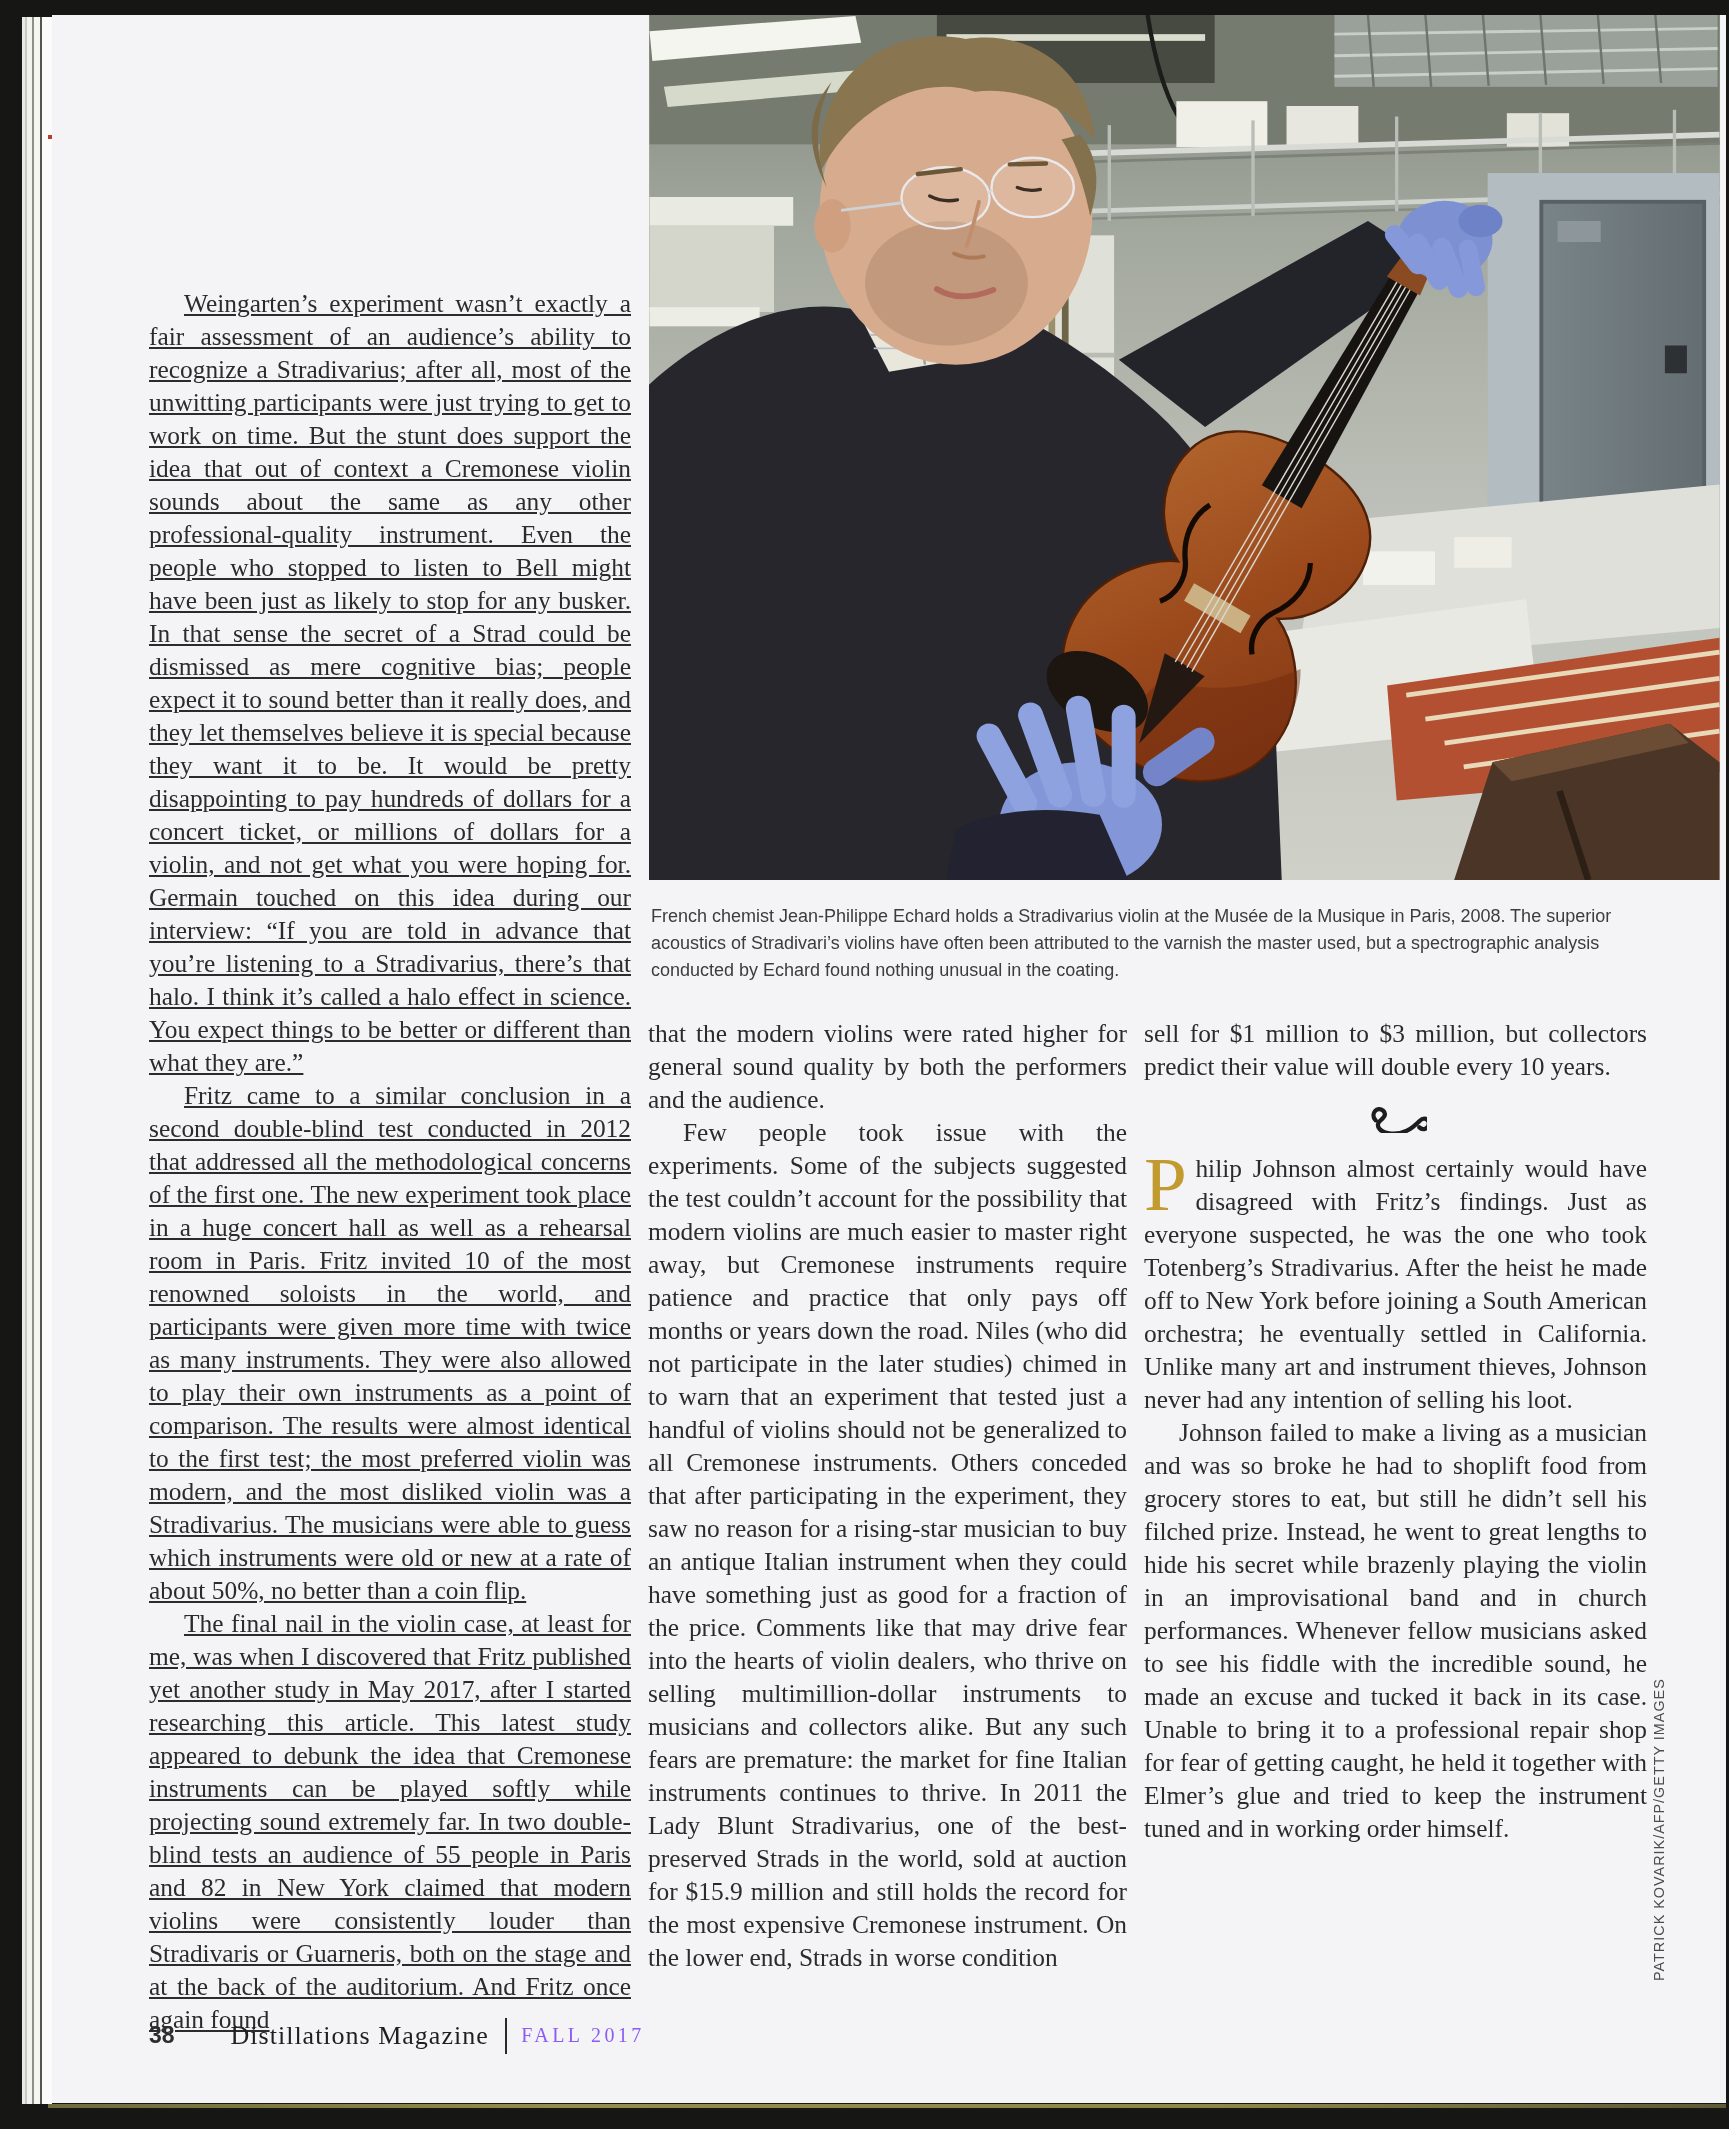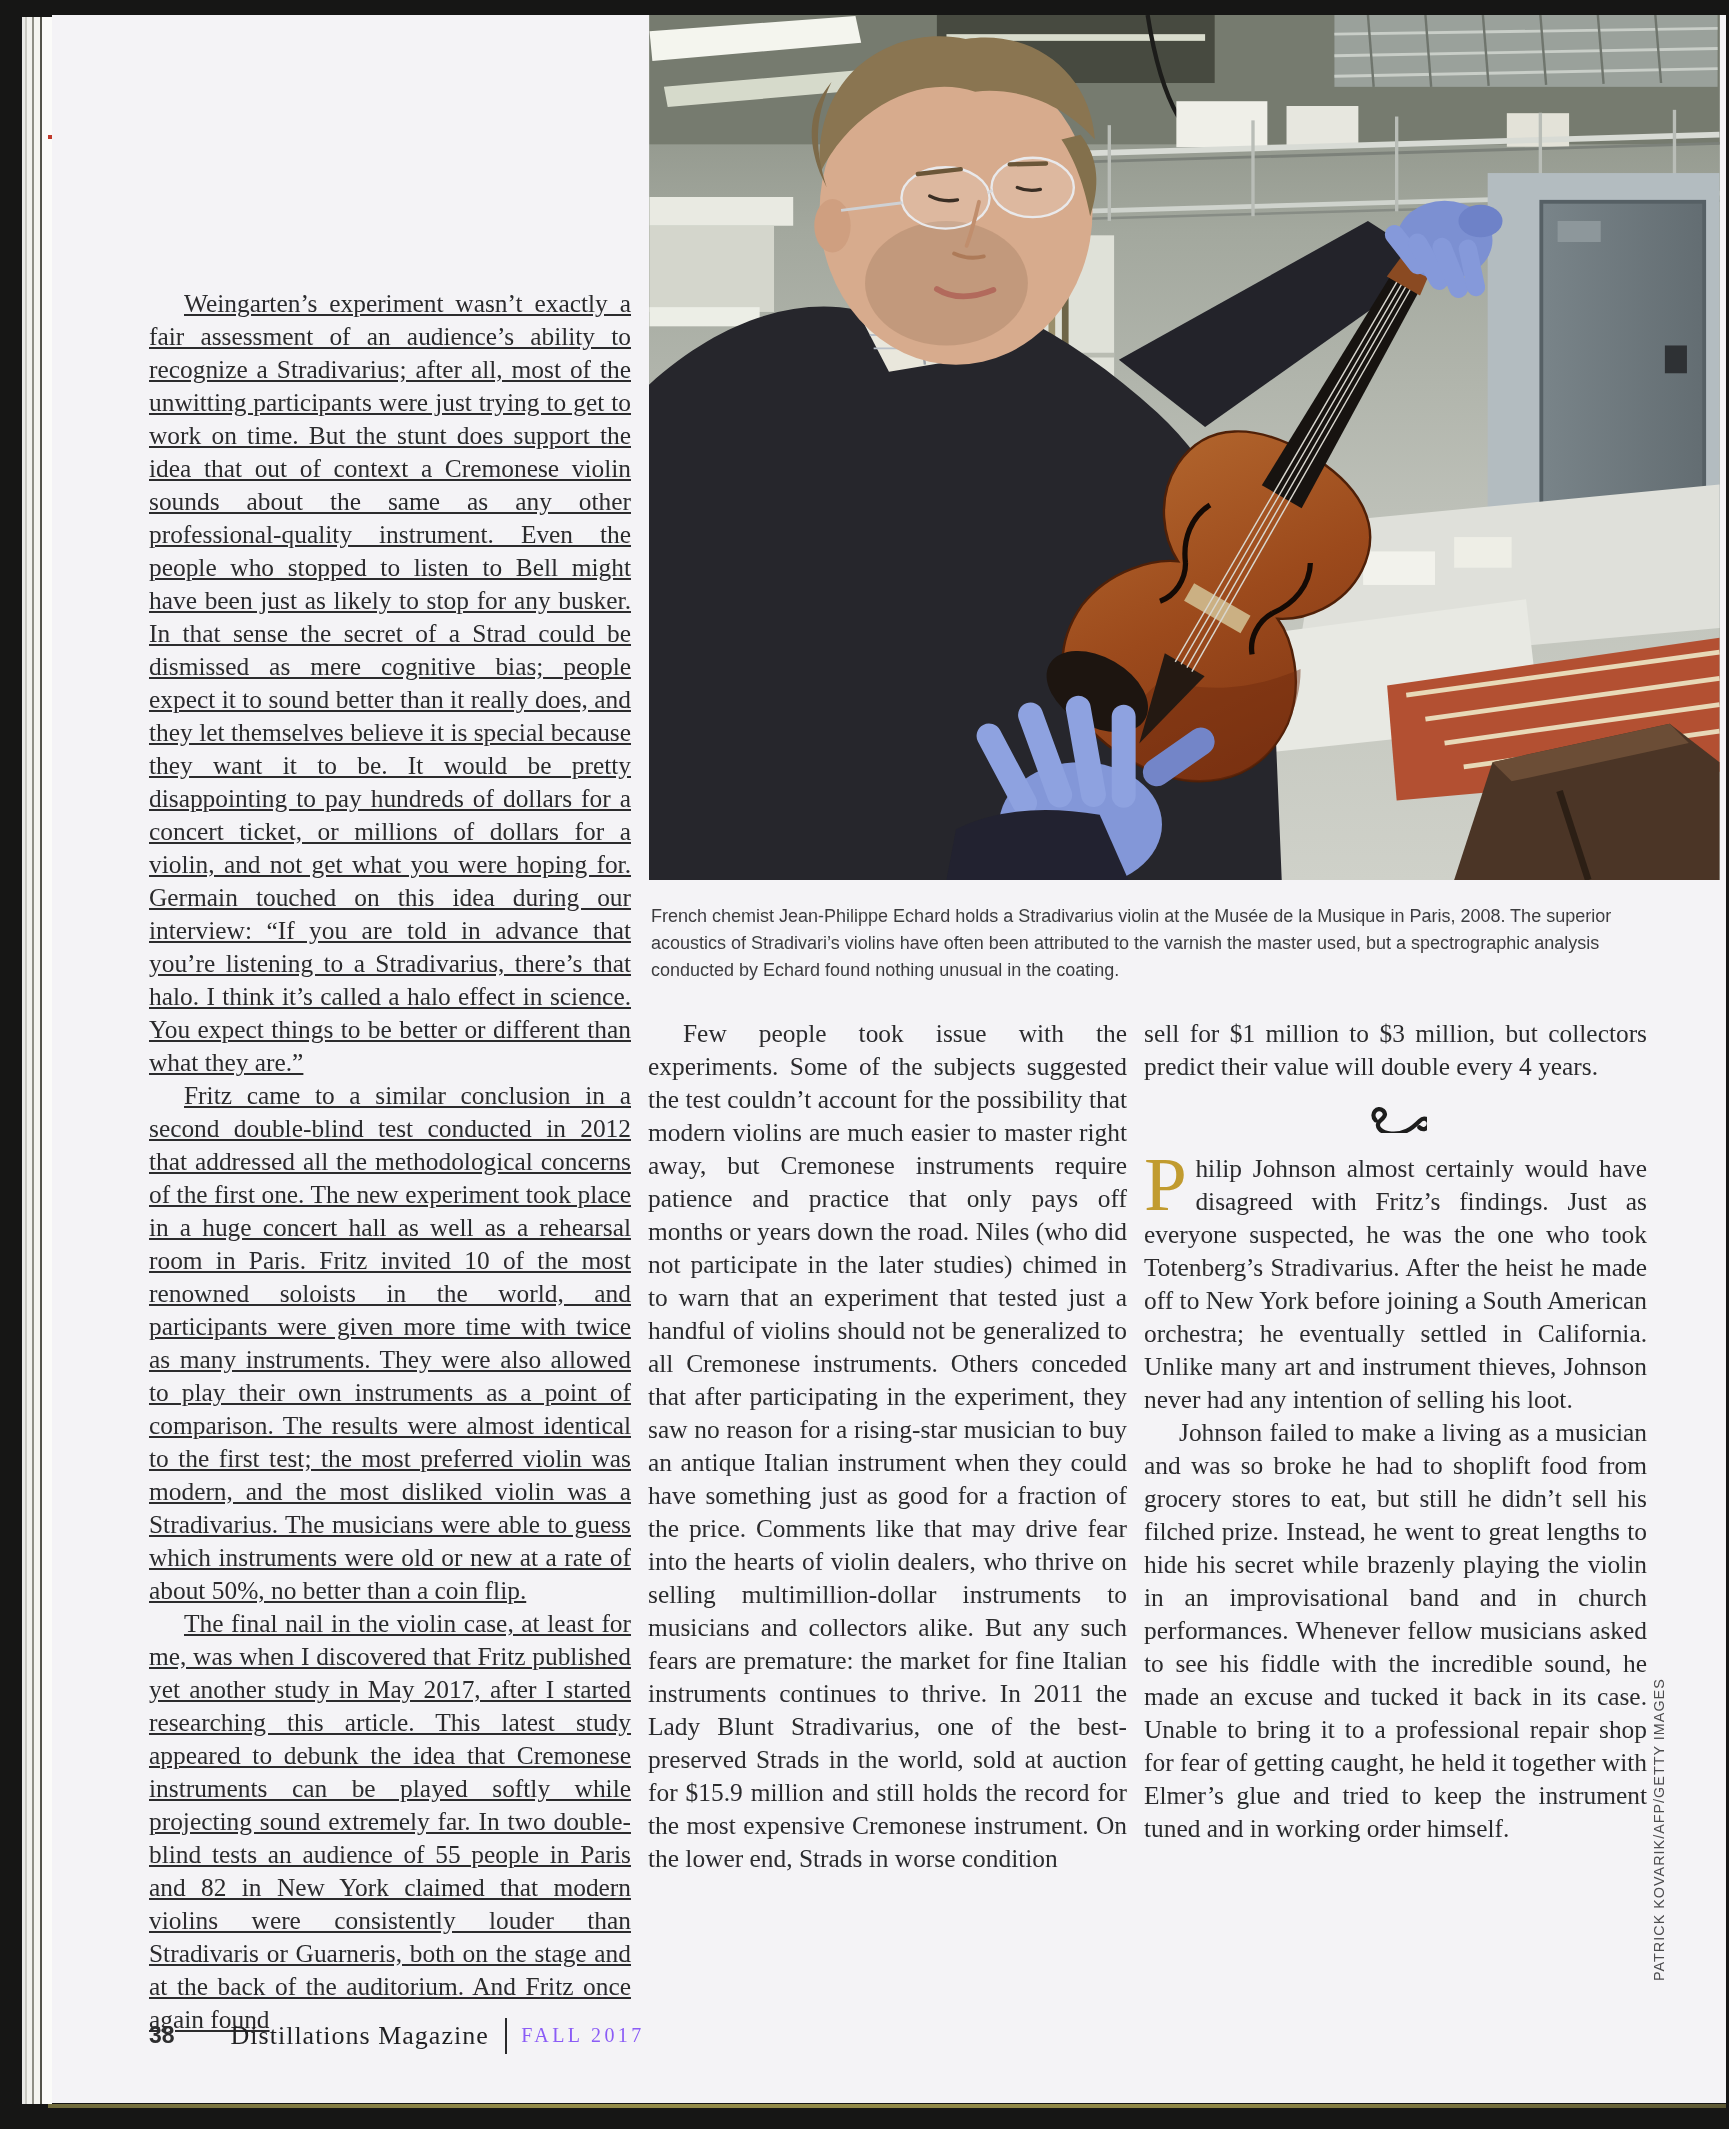--- a/index.html
+++ b/index.html
@@ -329,25 +329,26 @@
 
 <div class="caption">French chemist Jean-Philippe Echard holds a Stradivarius violin at the Musée de la Musique in Paris, 2008. The superior acoustics of Stradivari’s violins have often been attributed to the varnish the master used, but a spectrographic analysis conducted by Echard found nothing unusual in the coating.</div>
 
 <div class="col" id="col1">
   <p class="indent">Weingarten’s experiment wasn’t exactly a fair assessment of an audience’s ability to recognize a Stradivarius; after all, most of the unwitting participants were just trying to get to work on time. But the stunt does support the idea that out of context a Cremonese violin sounds about the same as any other professional-quality instrument. Even the people who stopped to listen to Bell might have been just as likely to stop for any busker. In that sense the secret of a Strad could be dismissed as mere cognitive bias; people expect it to sound better than it really does, and they let themselves believe it is special because they want it to be. It would be pretty disappointing to pay hundreds of dollars for a concert ticket, or millions of dollars for a violin, and not get what you were hoping for. Germain touched on this idea during our interview: “If you are told in advance that you’re listening to a Stradivarius, there’s that halo. I think it’s called a halo effect in science. You expect things to be better or different than what they are.”</p>
   <p class="indent">Fritz came to a similar conclusion in a second double-blind test conducted in 2012 that addressed all the methodological concerns of the first one. The new experiment took place in a huge concert hall as well as a rehearsal room in Paris. Fritz invited 10 of the most renowned soloists in the world, and participants were given more time with twice as many instruments. They were also allowed to play their own instruments as a point of comparison. The results were almost identical to the first test; the most preferred violin was modern, and the most disliked violin was a Stradivarius. The musicians were able to guess which instruments were old or new at a rate of about 50%, no better than a coin flip.</p>
   <p class="indent">The final nail in the violin case, at least for me, was when I discovered that Fritz published yet another study in May 2017, after I started researching this article. This latest study appeared to debunk the idea that Cremonese instruments can be played softly while projecting sound extremely far. In two double-blind tests an audience of 55 people in Paris and 82 in New York claimed that modern violins were consistently louder than Stradivaris or Guarneris, both on the stage and at the back of the auditorium. And Fritz once again found</p>
 </div>
 
 <div class="col" id="col2">
+  <p>that the modern violins were rated higher for general sound quality by both the performers and the audience.</p>
   <p class="indent">Few people took issue with the experiments. Some of the subjects suggested the test couldn’t account for the possibility that modern violins are much easier to master right away, but Cremonese instruments require patience and practice that only pays off months or years down the road. Niles (who did not participate in the later studies) chimed in to warn that an experiment that tested just a handful of violins should not be generalized to all Cremonese instruments. Others conceded that after participating in the experiment, they saw no reason for a rising-star musician to buy an antique Italian instrument when they could have something just as good for a fraction of the price. Comments like that may drive fear into the hearts of violin dealers, who thrive on selling multimillion-dollar instruments to musicians and collectors alike. But any such fears are premature: the market for fine Italian instruments continues to thrive. In 2011 the Lady Blunt Stradivarius, one of the best-preserved Strads in the world, sold at auction for $15.9 million and still holds the record for the most expensive Cremonese instrument. On the lower end, Strads in worse condition</p>
 </div>
 
 <div class="col" id="col3">
-  <p>sell for $1 million to $3 million, but collectors predict their value will double every 4 years.</p>
+  <p>sell for $1 million to $3 million, but collectors predict their value will double every 10 years.</p>
 
   <svg class="ornament" viewBox="0 0 130 60">
     <path d="M22,34 c-12,-14 4,-30 16,-20 c9,8 0,16 -7,22 c-11,10 2,25 24,26 c26,2 42,-9 60,-27 c8,-8 19,-4 19,6 c0,11 -13,15 -20,8" fill="none" stroke="#1d1d1d" stroke-width="9" stroke-linecap="round"></path>
   </svg>
 
   <p>
     <span class="dropcap">P</span><span>hilip Johnson almost certainly would have disagreed with Fritz’s findings. Just as everyone suspected, he was the one who took Totenberg’s Stradivarius. After the heist he made off to New York before joining a South American orchestra; he eventually settled in California. Unlike many art and instrument thieves, Johnson never had any intention of selling his loot.</span>
   </p>
 
   <p class="indent">Johnson failed to make a living as a musician and was so broke he had to shoplift food from grocery stores to eat, but still he didn’t sell his filched prize. Instead, he went to great lengths to hide his secret while brazenly playing the violin in an improvisational band and in church performances. Whenever fellow musicians asked to see his fiddle with the incredible sound, he made an excuse and tucked it back in its case. Unable to bring it to a professional repair shop for fear of getting caught, he held it together with Elmer’s glue and tried to keep the instrument tuned and in working order himself.</p>

